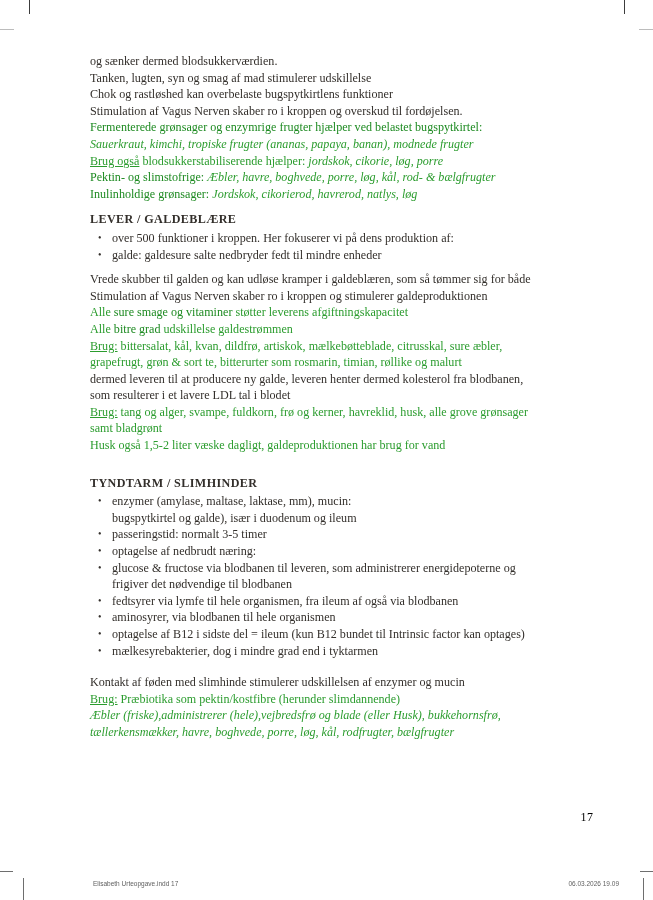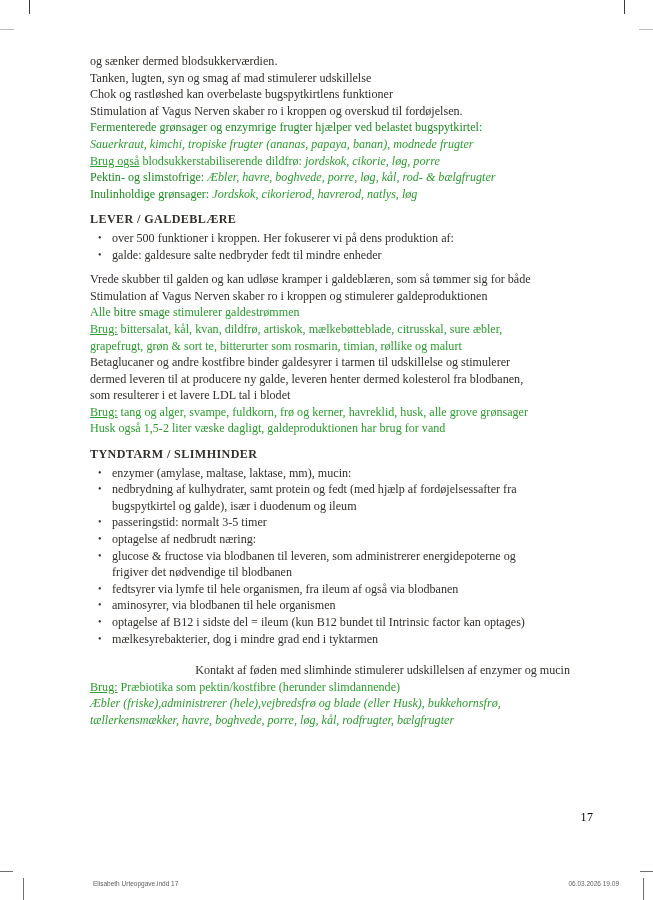--- a/index.html
+++ b/index.html
@@ -59,49 +59,49 @@
   <div class="crop mid" style="left:23px;top:878px;width:1px;height:22px;"></div>
   <div class="crop mid" style="left:643px;top:878px;width:1px;height:22px;"></div>
 
   <div class="content" id="content">
       <div class="line"><span class="">og sænker dermed blodsukkerværdien.</span></div>
       <div class="line"><span class="r-b">Tanken, lugten, syn og smag</span><span class=""> af mad stimulerer udskillelse</span></div>
       <div class="line"><span class="r-b">Chok og rastløshed</span><span class="">  kan overbelaste bugspytkirtlens funktioner</span></div>
       <div class="line"><span class="r-b">Stimulation af Vagus Nerven</span><span class=""> skaber ro i kroppen og overskud til fordøjelsen.</span></div>
       <div class="line"><span class="r-b r-g">Fermenterede grønsager og enzymrige frugter hjælper ved belastet bugspytkirtel:</span></div>
       <div class="line"><span class="r-i r-g">Sauerkraut, kimchi, tropiske frugter (ananas, papaya, banan), modnede frugter</span></div>
-      <div class="line"><span class="r-g r-u">Brug også</span><span class="r-g"> blodsukkerstabiliserende dildfrø: </span><span class="r-i r-g">jordskok, cikorie, løg, porre</span></div>
+      <div class="line"><span class="r-g r-u">Brug også</span><span class="r-g"> blodsukkerstabiliserende hjælper: </span><span class="r-i r-g">jordskok, cikorie, løg, porre</span></div>
       <div class="line"><span class="r-b r-g">Pektin- og slimstofrige: </span><span class="r-i r-g">Æbler, havre, boghvede, porre, løg, kål, rod- &amp; bælgfrugter</span></div>
       <div class="line"><span class="r-b r-g">Inulinholdige grønsager: </span><span class="r-i r-g">Jordskok, cikorierod, havrerod, natlys, løg</span></div>
       <div class="line heading" style="margin-top: 9px;"><span class="r-b">LEVER / GALDEBLÆRE</span></div>
       <div class="line bullet" style="margin-top: 2px;"><span class="">over 500 funktioner i kroppen. Her fokuserer vi på dens produktion af:</span></div>
       <div class="line bullet"><span class="">galde: galdesure salte nedbryder fedt til mindre enheder</span></div>
       <div class="line" style="margin-top: 8px;"><span class="r-b">Vrede</span><span class="">  skubber til galden og kan udløse kramper i galdeblæren, som så tømmer sig for både</span></div>
       <div class="line"><span class="r-b">Stimulation af Vagus Nerven</span><span class=""> skaber ro i kroppen og stimulerer galdeproduktionen</span></div>
-      <div class="line"><span class="r-g">Alle </span><span class="r-b r-g">bitre smage</span><span class="r-g"> stimulerer galdestrømmen</span></div>
+      <div class="line"><span class="r-g">Alle </span><span class="r-b r-g">sure smage og vitaminer</span><span class="r-g"> støtter leverens afgiftningskapacitet</span></div>
+      <div class="line"><span class="r-g">Alle </span><span class="r-b r-g">bitre grad</span><span class="r-g"> udskillelse galdestrømmen</span></div>
       <div class="line"><span class="r-g r-u">Brug:</span><span class="r-g"> bittersalat, kål, kvan, dildfrø, artiskok, mælkebøtteblade, citrusskal, sure æbler,</span></div>
       <div class="line"><span class="r-g">grapefrugt, grøn &amp; sort te, bitterurter som rosmarin, timian, røllike og malurt</span></div>
-      <div class="line"><span class="r-b">Betaglucaner og andre kostfibre</span><span class=""> binder galdesyrer i tarmen til udskillelse og stimulerer</span></div>
       <div class="line"><span class="">dermed leveren til at producere ny galde, leveren henter dermed kolesterol fra blodbanen,</span></div>
       <div class="line"><span class="">som resulterer i et lavere LDL tal i blodet</span></div>
       <div class="line"><span class="r-g r-u">Brug:</span><span class="r-g"> tang og alger, svampe, fuldkorn, frø og kerner, havreklid, husk, alle grove grønsager</span></div>
+      <div class="line"><span class="r-g">samt bladgrønt</span></div>
       <div class="line"><span class="r-g">Husk også 1,5-2 liter væske dagligt, galdeproduktionen har brug for vand</span></div>
-      <div class="line heading" style="margin-top: 9px;"><span class="r-b">TYNDTARM / SLIMHINDER</span></div>
+      <div class="line heading" style="margin-top: 21px;"><span class="r-b">TYNDTARM / SLIMHINDER</span></div>
       <div class="line bullet" style="margin-top: 2px;"><span class="">enzymer (amylase, maltase, laktase, mm), mucin:</span></div>
-      <div class="line bullet"><span class="">nedbrydning af kulhydrater, samt protein og fedt (med hjælp af fordøjelsessafter fra</span></div>
       <div class="line cont"><span class="">bugspytkirtel og galde), især i duodenum og ileum</span></div>
       <div class="line bullet"><span class="">passeringstid: normalt 3-5 timer</span></div>
       <div class="line bullet"><span class="">optagelse af nedbrudt næring:</span></div>
       <div class="line bullet"><span class="">glucose &amp; fructose via blodbanen til leveren, som administrerer energidepoterne og</span></div>
       <div class="line cont"><span class="">frigiver det nødvendige til blodbanen</span></div>
       <div class="line bullet"><span class="">fedtsyrer via lymfe til hele organismen, fra ileum af også via blodbanen</span></div>
       <div class="line bullet"><span class="">aminosyrer, via blodbanen til hele organismen</span></div>
       <div class="line bullet"><span class="">optagelse af B12 i sidste del = ileum (kun B12 bundet til Intrinsic factor kan optages)</span></div>
       <div class="line bullet"><span class="">mælkesyrebakterier, dog i mindre grad end i tyktarmen</span></div>
-      <div class="line" style="margin-top: 15px; text-align: right;"><span class="r-b">Kontakt af føden</span><span class=""> med slimhinde stimulerer udskillelsen af enzymer og mucin</span></div>
+      <div class="line" style="margin-top: 15px;"><span class="r-b">Kontakt af føden</span><span class=""> med slimhinde stimulerer udskillelsen af enzymer og mucin</span></div>
       <div class="line"><span class="r-g r-u">Brug:</span><span class="r-g"> Præbiotika som pektin/kostfibre (herunder slimdannende)</span></div>
       <div class="line"><span class="r-i r-g">Æbler (friske),administrerer (hele),vejbredsfrø og blade (eller Husk), bukkehornsfrø,</span></div>
       <div class="line"><span class="r-i r-g">tællerkensmækker, havre, boghvede, porre, løg, kål, rodfrugter, bælgfrugter</span></div>
     </div>
 
   <div class="page-number">17</div>
 
   <div class="footer-left">Elisabeth Urteopgave.indd   17</div>
   <div class="footer-right">06.03.2026   19.09</div>
 </div>

